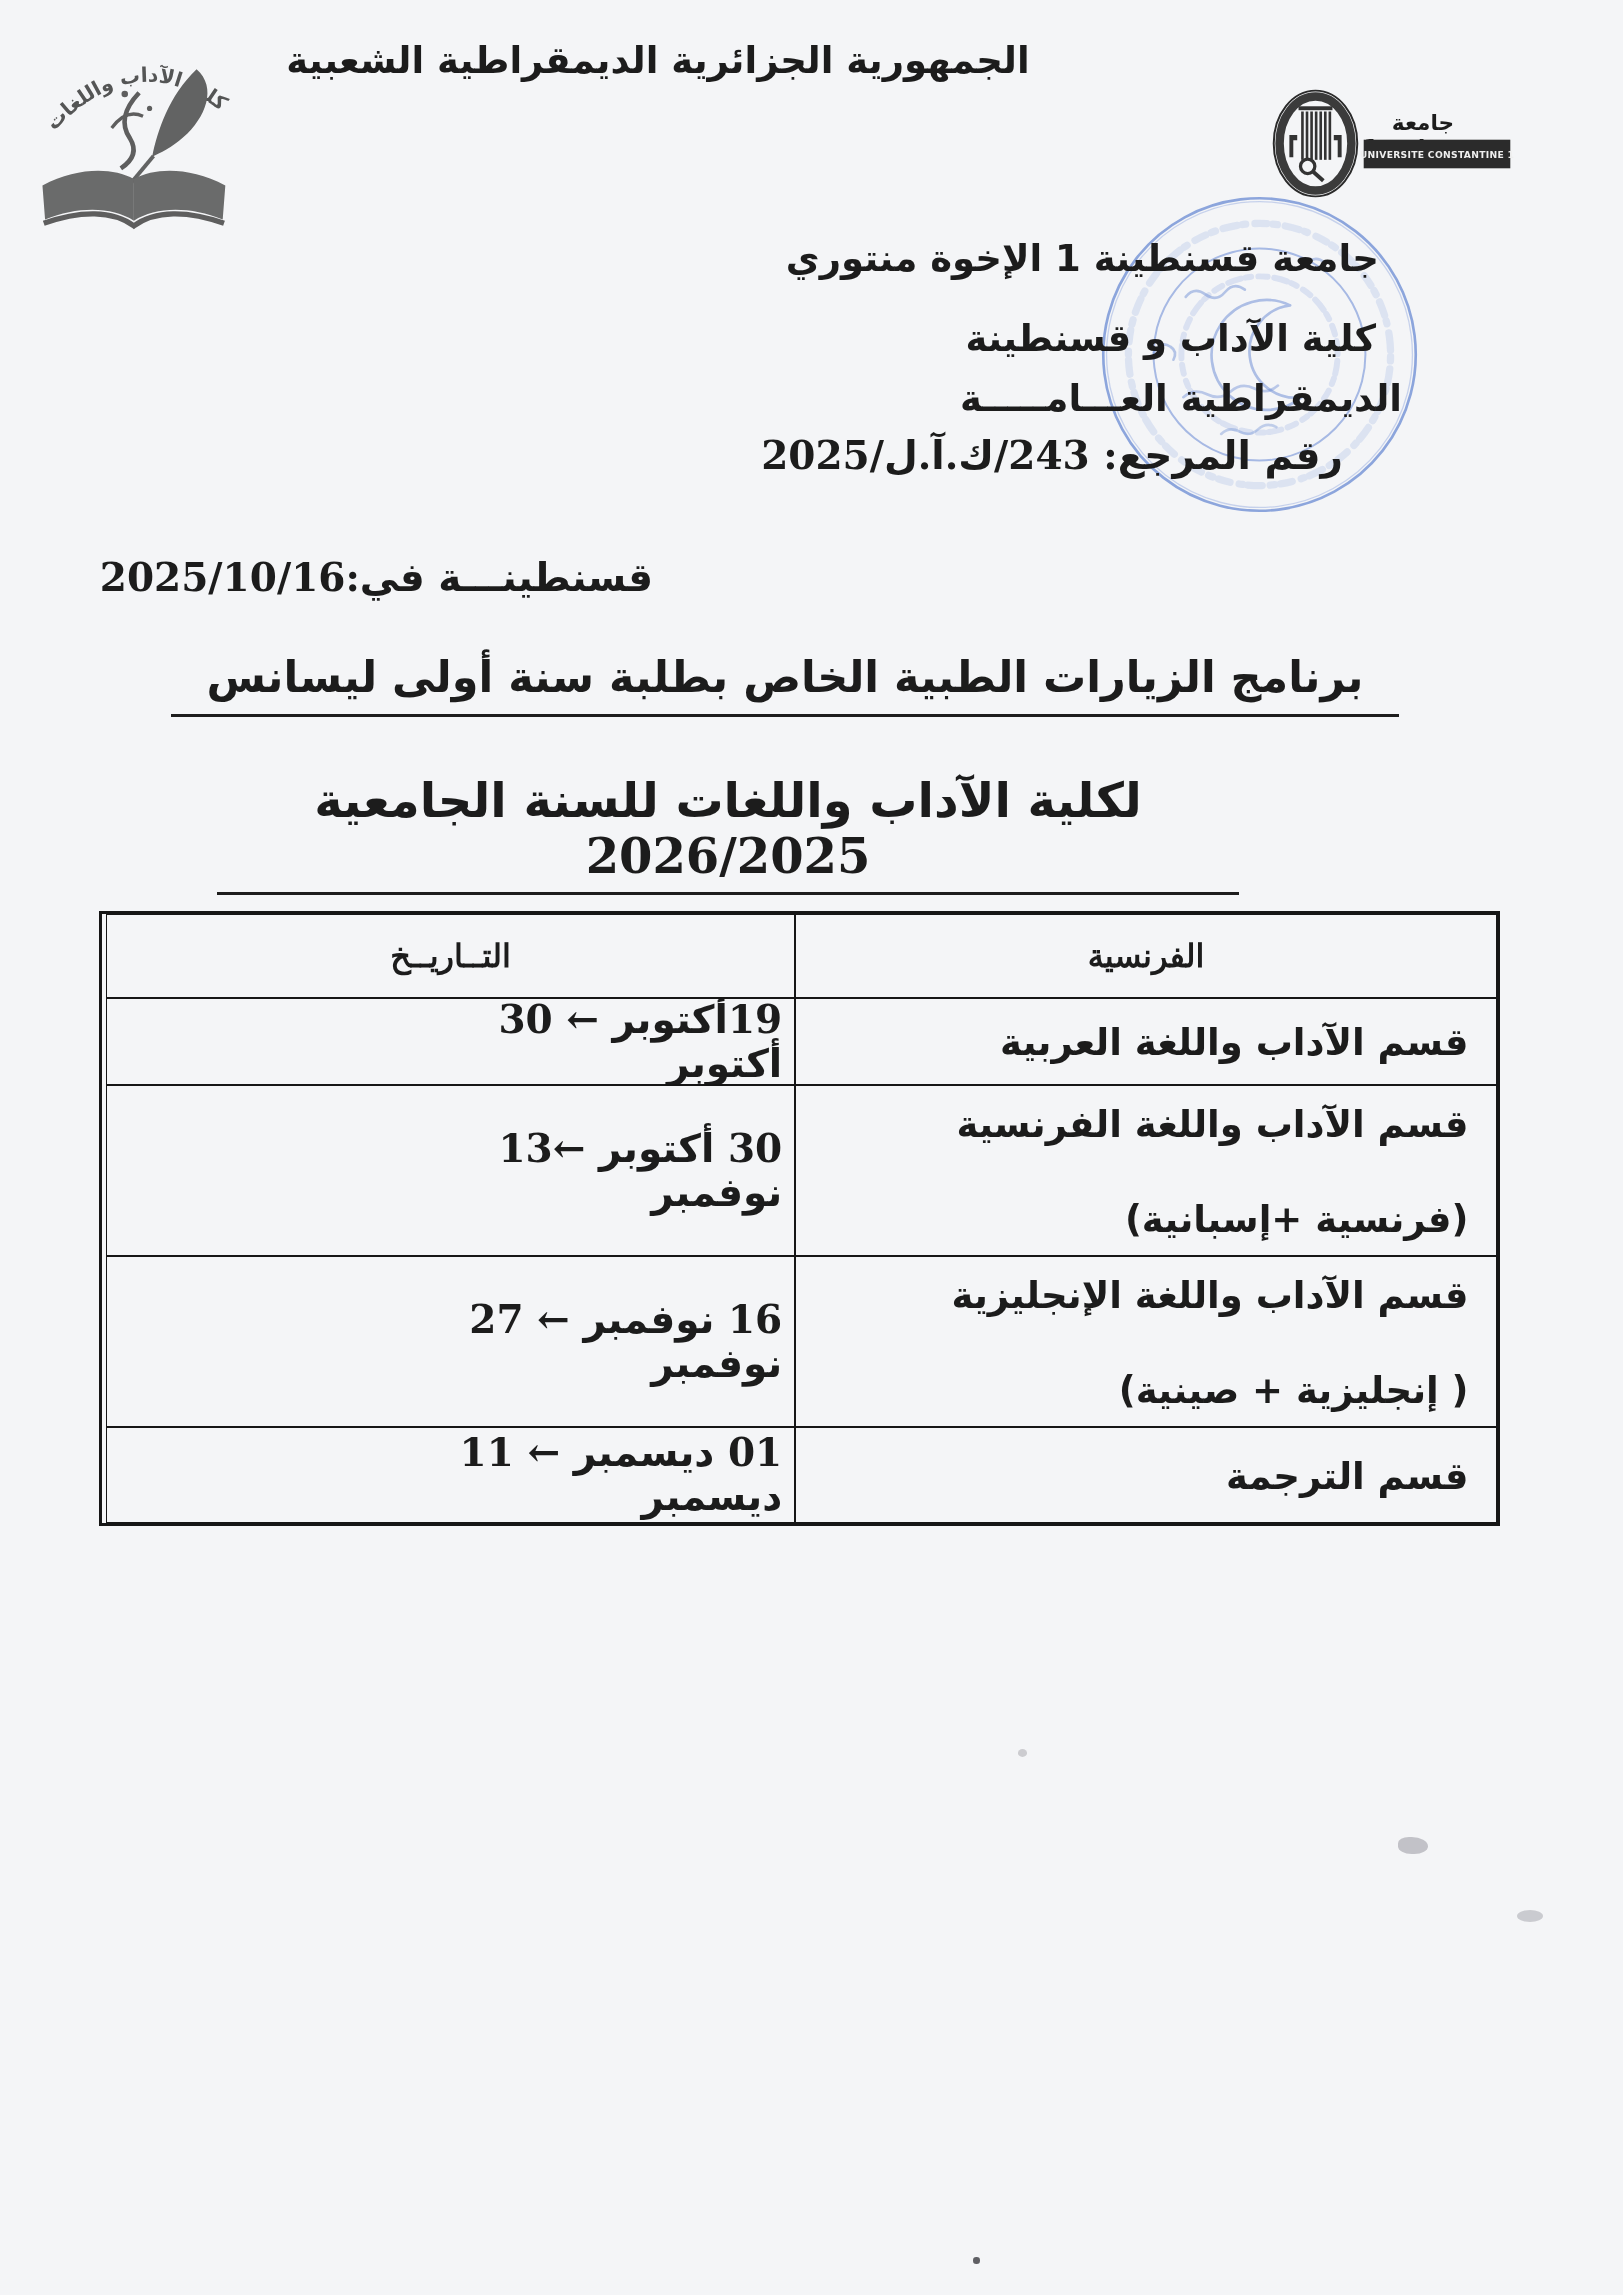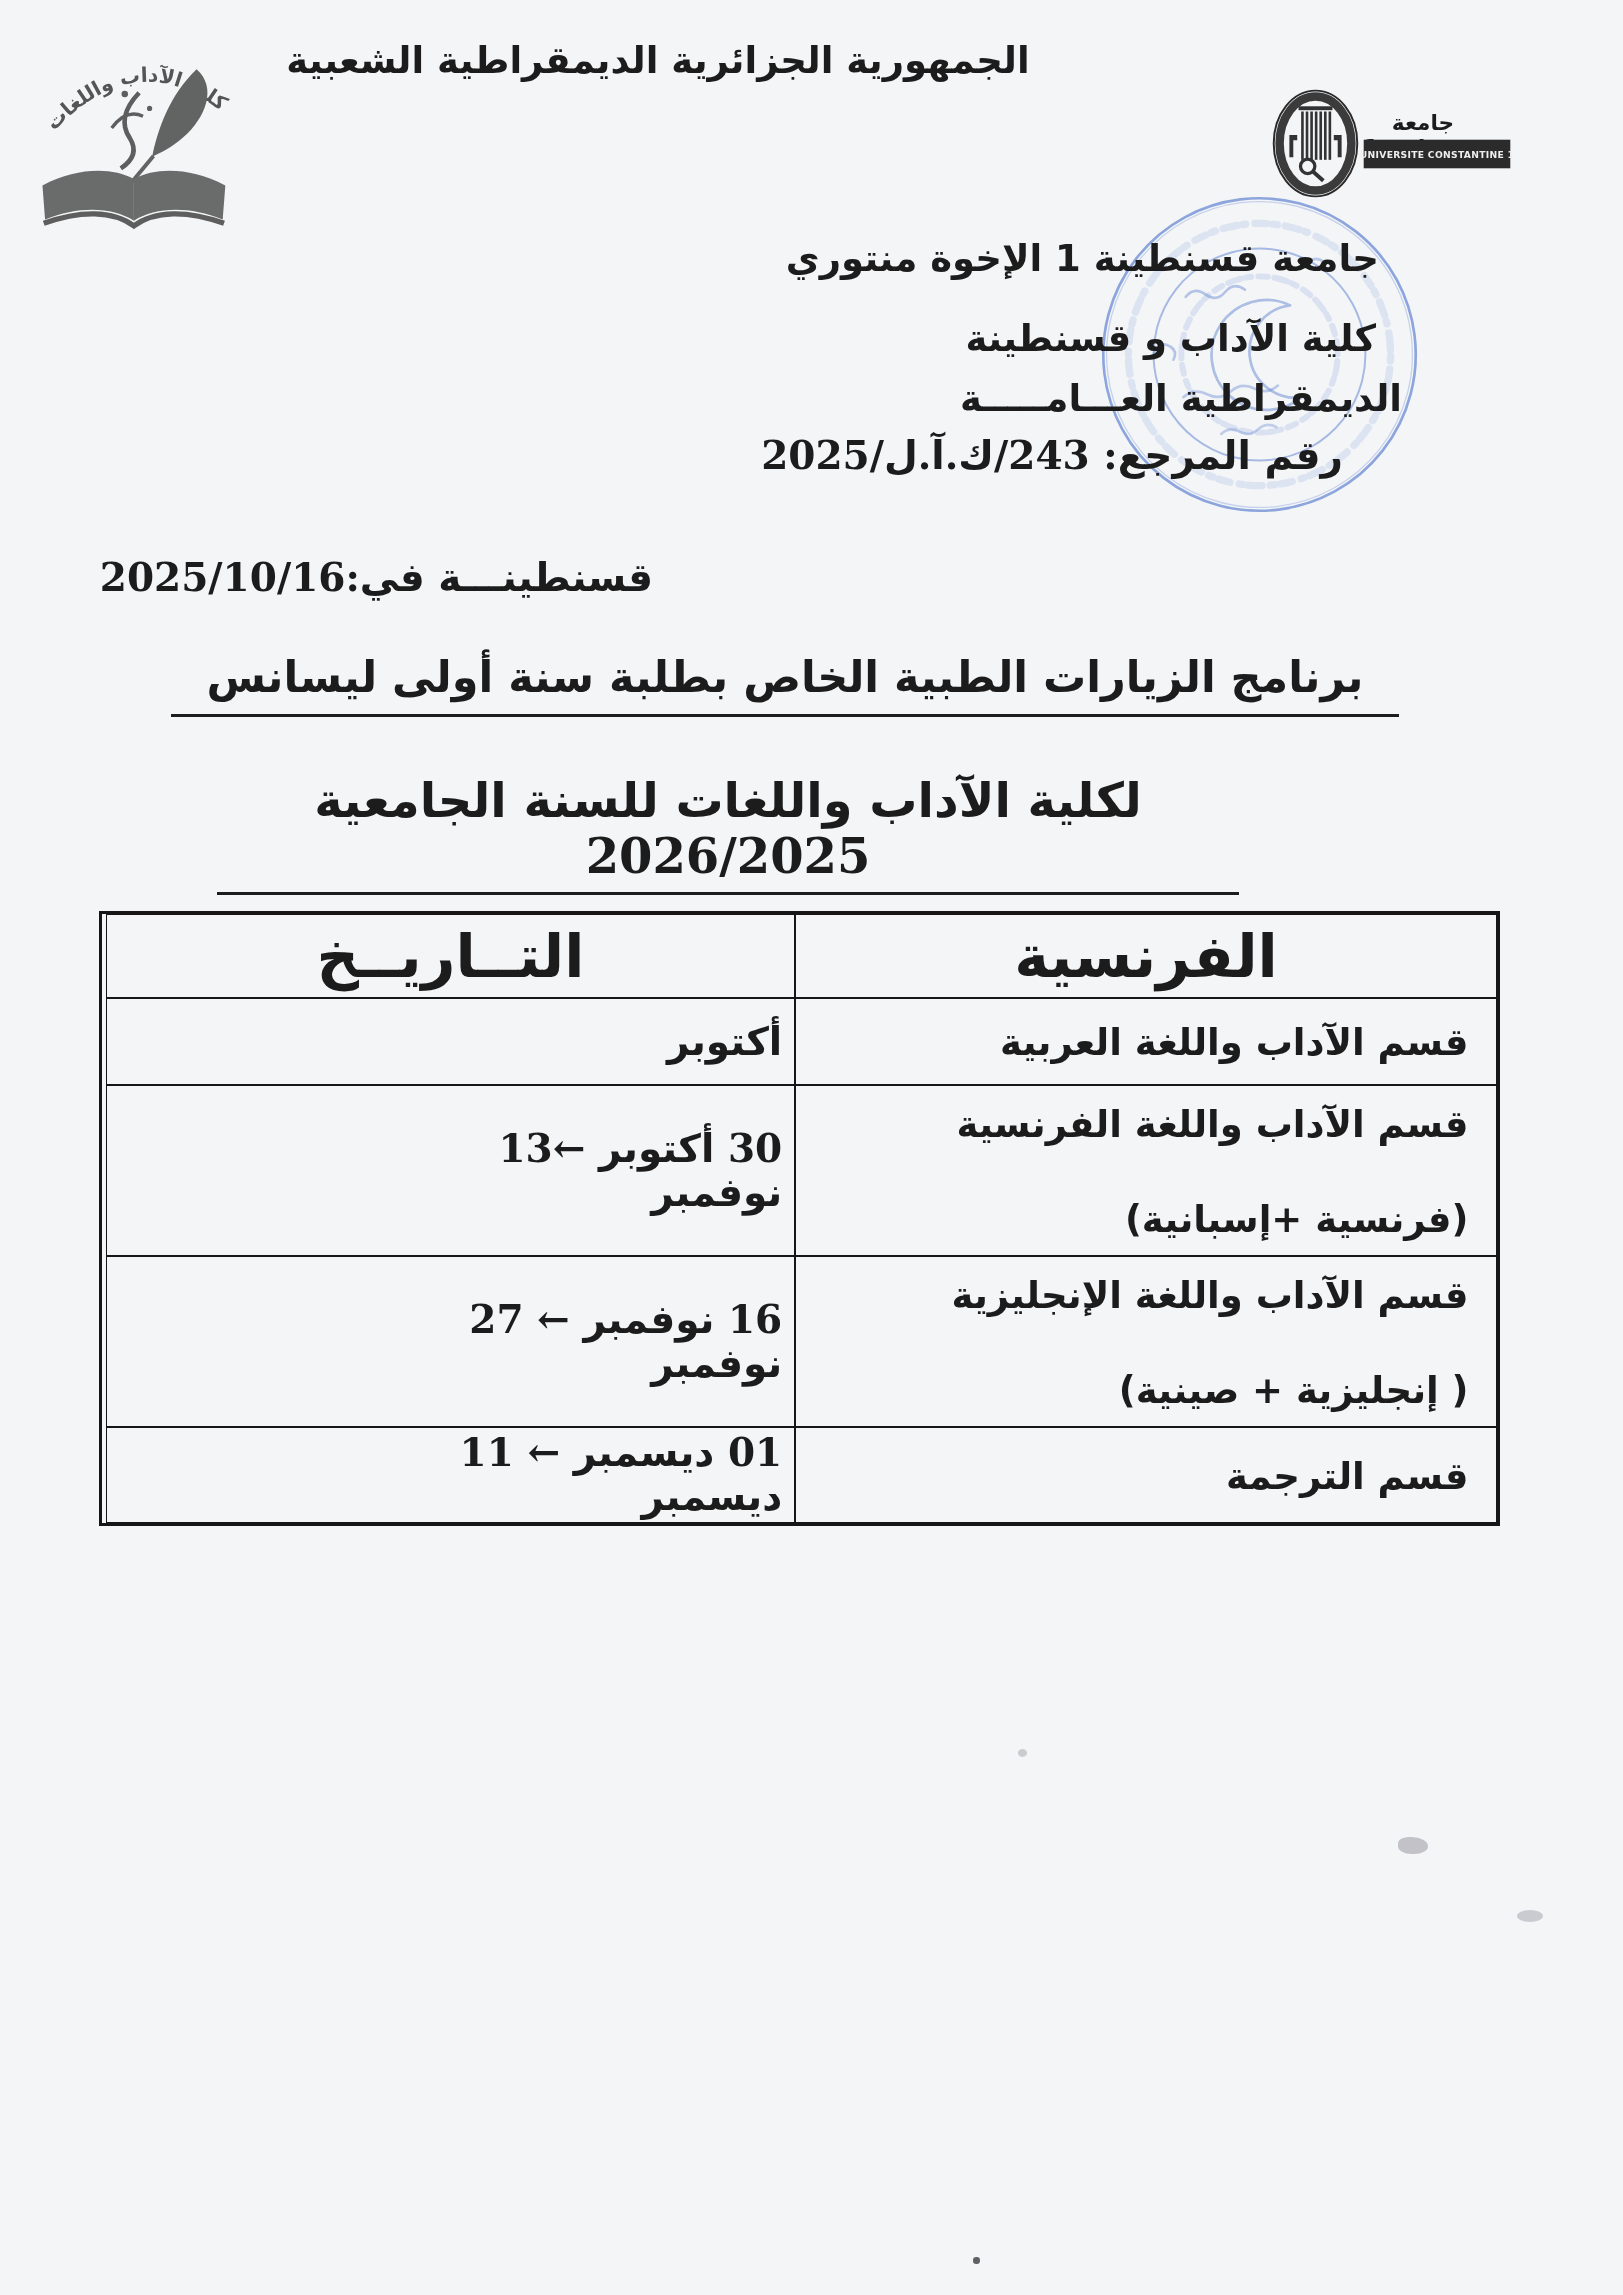--- a/index.html
+++ b/index.html
@@ -67,21 +67,21 @@
     grid-template-rows:84px 87px 171px 171px 96px;
     border:3.3px solid #161616;
     box-sizing:border-box;
   }
   .cell{
     border:1.3px solid #161616;
     box-sizing:border-box;
     display:flex;flex-direction:column;justify-content:center;
     overflow:hidden;
   }
-  .cell.hd{align-items:center;font-size:59px;font-weight:bold;}
+  .cell.hd{align-items:center;font-size:32px;font-weight:bold;font-family:Liberation Serif, serif;}
   .cell.dept{padding:17px 27.5px 14.4px 13px;text-align:right;font-size:37px;font-weight:bold;}
   .cell.dept .note{text-align:right;padding-left:0;margin-top:6px;}
   .cell.dept .note:empty{display:none;}
   .cell.dept.double{justify-content:space-between;}
   .cell.date{font-size:39px;font-weight:bold;padding:3.9px 11.8px 3.9px 11.8px;line-height:1.12;}
   .cell.date .p1{width:100%;text-align:right;}
   .cell.date .p2{width:100%;text-align:right;padding-left:46px;box-sizing:border-box;}
 
   
   .speck{position:absolute;border-radius:50%;pointer-events:none;}
@@ -173,20 +173,21 @@
   <div class="abs sched">
 
     <div class="cell hd ar">الفرنسية</div>
     <div class="cell hd ar">التــاريــخ</div>
 
     <div class="cell dept ar">
       <div>قسم الآداب واللغة العربية</div>
 
     </div>
     <div class="cell date ar serifnum">
+      <div class="p1">19أكتوبر ← 30</div>
       <div class="p2">أكتوبر</div>
     </div>
 
     <div class="cell dept double ar">
       <div>قسم الآداب واللغة الفرنسية</div>
       <div class="note">(فرنسية +إسبانية)</div>
     </div>
     <div class="cell date ar serifnum">
       <div class="p1">30 أكتوبر ←13</div>
       <div class="p2">نوفمبر</div>

